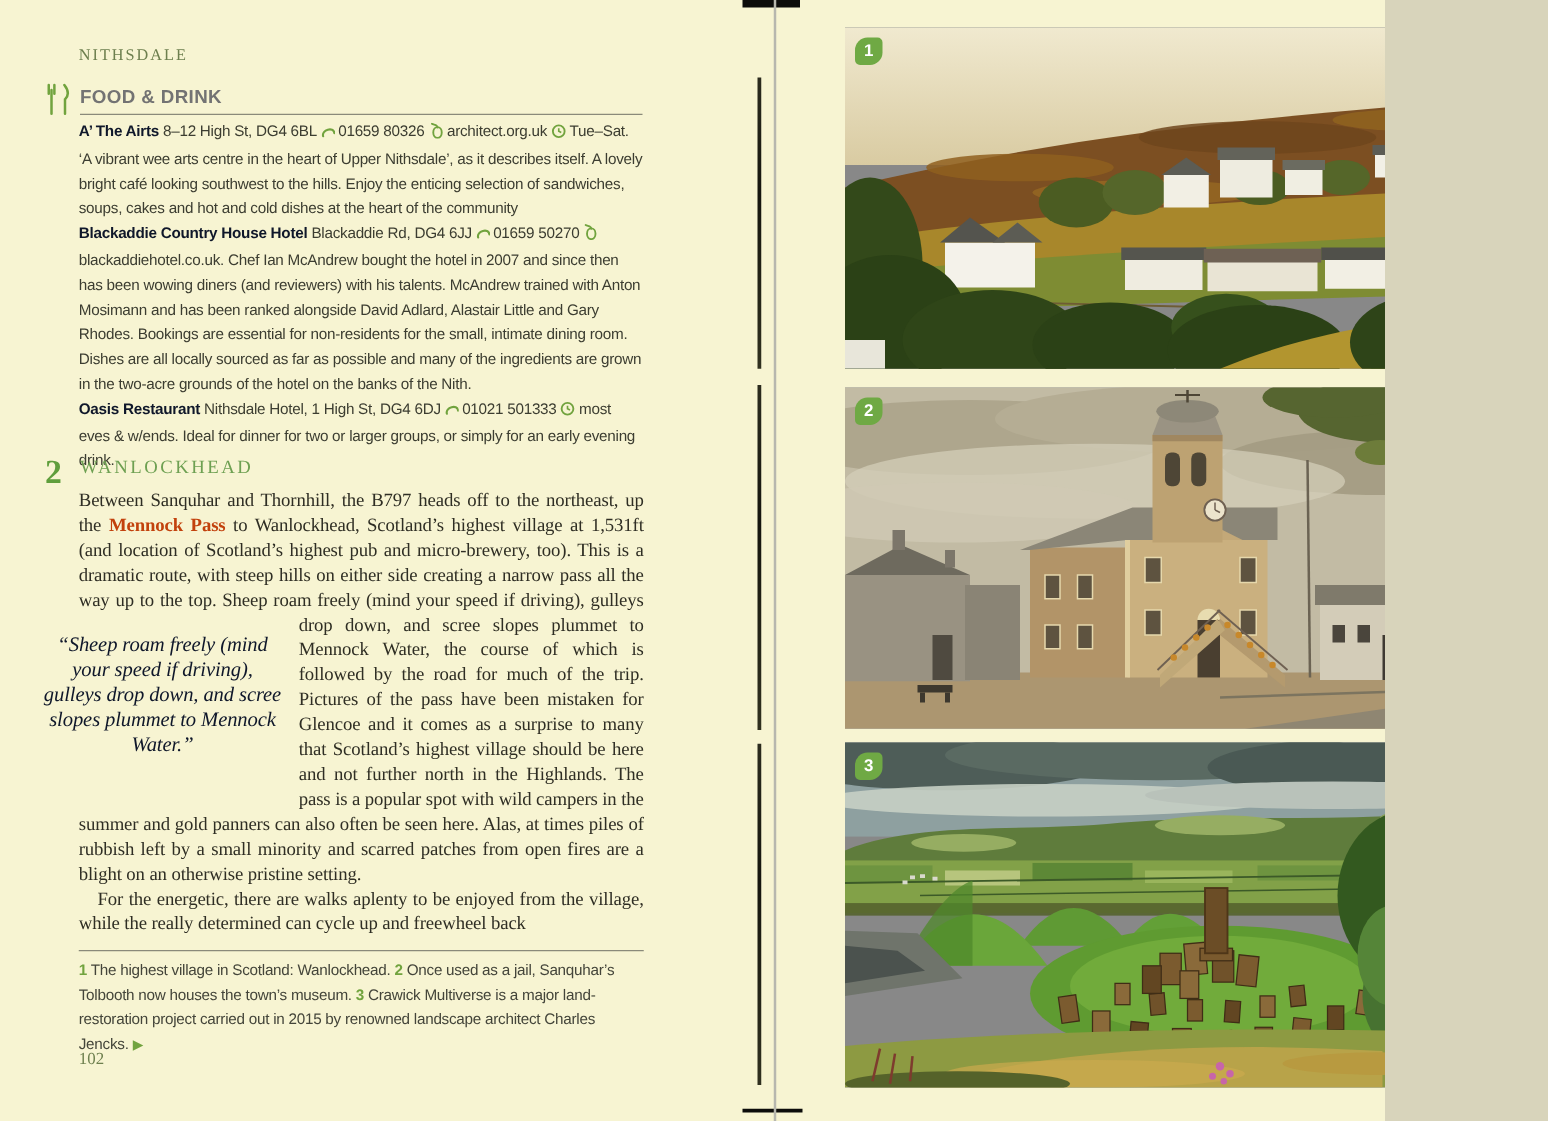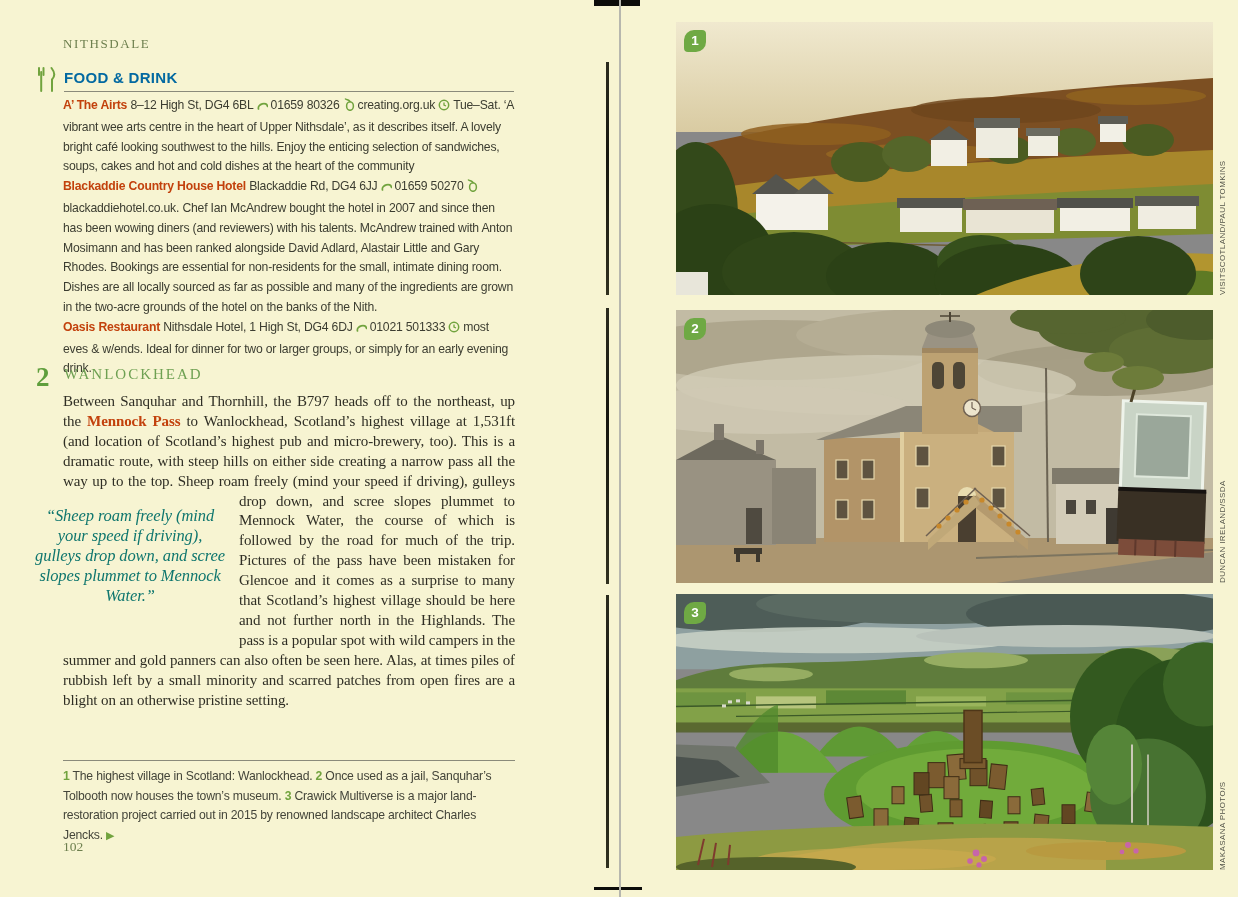--- a/index.html
+++ b/index.html
@@ -1,44 +1,44 @@
 <!DOCTYPE html>
 <html><head>
 <meta charset="utf-8">
 <style>
   html,body{margin:0;padding:0;background:#d8d4bb;}
-  .spread{position:relative;width:1238px;height:897px;background:#f7f4d2;overflow:hidden;
+  .spread{position:relative;width:1108px;height:897px;background:#f7f4d2;overflow:hidden;
           font-family:"Liberation Sans",sans-serif;color:#3c3d31;}
 
   
   .runhead{position:absolute;left:63px;top:36px;font-family:"Liberation Serif",serif;
            font-size:13px;letter-spacing:1.6px;color:#6d7f4e;}
   .fd-icon{position:absolute;left:36px;top:66px;}
   .fd-head{position:absolute;left:64px;top:69px;font-size:15px;font-weight:bold;
-           letter-spacing:.3px;color:#0369a1;}
+           letter-spacing:.3px;color:#737373;}
   .fd-rule{position:absolute;left:64px;top:91px;width:450px;height:1px;background:#8a8a7a;}
   .listings{position:absolute;left:63px;top:96px;width:452px;font-size:12.2px;
             letter-spacing:-.2px;line-height:19.8px;color:#3c3d31;}
   .listings p{margin:0;}
-  .listings b{color:#c2410c;}
+  .listings b{color:#0f172a;}
   .inline-icon{vertical-align:-2px;margin:0 3px;}
 
   .sec-num{position:absolute;left:36px;top:362px;font-family:"Liberation Serif",serif;
            font-size:27px;font-weight:bold;color:#5f9e3c;}
   .sec-head{position:absolute;left:64px;top:366px;font-family:"Liberation Serif",serif;
             font-size:15px;letter-spacing:2px;color:#6ea052;}
   .body-text{position:absolute;left:63px;top:392px;width:452px;
              font-family:"Liberation Serif",serif;font-size:15px;letter-spacing:-.1px;
              line-height:19.9px;text-align:justify;color:#2f2e24;}
   .body-text p{margin:0;}
   .body-text .indent{text-indent:15px;}
   .mennock{font-weight:bold;color:#c2410c;}
   .pullquote{float:left;width:190px;margin:0 14px 4px -28px;padding:14px 0 22px 0;
              text-align:center;font-style:italic;font-size:16.5px;line-height:20px;
-             color:#0f766e;}
+             color:#0f172a;}
 
   .cap-rule{position:absolute;left:63px;top:760px;width:452px;height:1px;background:#8a8a7a;}
   .captions{position:absolute;left:63px;top:767px;width:452px;font-size:12.2px;
             letter-spacing:-.2px;line-height:19.5px;color:#44453a;}
   .captions p{margin:0;}
   .cap-num{font-weight:bold;color:#71a33e;}
   .cap-arrow{color:#71a33e;font-size:11px;}
   .pagenum{position:absolute;left:63px;top:839px;font-family:"Liberation Serif",serif;
            font-size:13.5px;color:#6d7f4e;text-align:center;}
 
@@ -78,21 +78,21 @@
   </span>
   <div class="fd-head">FOOD &amp; DRINK</div>
   <div class="fd-rule"></div>
 
   <div class="listings">
     <p><b>A’ The Airts </b><span>8–12 High St, DG4 6BL</span><span class="inline-icon"><svg width="11" height="11" viewBox="0 0 11 11">
             <path d="M1.5 9 C0 4 10 1 10.5 6.5" stroke="#71a33e" stroke-width="1.7" fill="none" stroke-linecap="round"></path>
           </svg></span><span>01659 80326</span><span class="inline-icon"><svg width="12" height="13" viewBox="0 0 12 13">
             <ellipse cx="7" cy="8" rx="3.4" ry="4.3" fill="none" stroke="#71a33e" stroke-width="1.5"></ellipse>
             <path d="M7 4 C7 1.5 4 2 2.5 1" fill="none" stroke="#71a33e" stroke-width="1.5" stroke-linecap="round"></path>
-          </svg></span><span>creating.org.uk</span><span class="inline-icon"><svg width="12" height="12" viewBox="0 0 12 12">
+          </svg></span><span>architect.org.uk</span><span class="inline-icon"><svg width="12" height="12" viewBox="0 0 12 12">
             <circle cx="6" cy="6" r="4.7" fill="none" stroke="#71a33e" stroke-width="1.5"></circle>
             <path d="M6 3.5 L6 6 L8 7" fill="none" stroke="#71a33e" stroke-width="1.3"></path>
           </svg></span><span>Tue–Sat. ‘A vibrant wee arts centre in the heart of Upper Nithsdale’, as it describes itself. A lovely bright café looking southwest to the hills. Enjoy the enticing selection of sandwiches, soups, cakes and hot and cold dishes at the heart of the community</span></p>
     <p><b>Blackaddie Country House Hotel </b><span>Blackaddie Rd, DG4 6JJ</span><span class="inline-icon"><svg width="11" height="11" viewBox="0 0 11 11">
             <path d="M1.5 9 C0 4 10 1 10.5 6.5" stroke="#71a33e" stroke-width="1.7" fill="none" stroke-linecap="round"></path>
           </svg></span><span>01659 50270</span><span class="inline-icon"><svg width="12" height="13" viewBox="0 0 12 13">
             <ellipse cx="7" cy="8" rx="3.4" ry="4.3" fill="none" stroke="#71a33e" stroke-width="1.5"></ellipse>
             <path d="M7 4 C7 1.5 4 2 2.5 1" fill="none" stroke="#71a33e" stroke-width="1.5" stroke-linecap="round"></path>
           </svg></span><span>blackaddiehotel.co.uk.</span> <span>Chef Ian McAndrew bought the hotel in 2007 and since then has been wowing diners (and reviewers) with his talents. McAndrew trained with Anton Mosimann and has been ranked alongside David Adlard, Alastair Little and Gary Rhodes. Bookings are essential for non-residents for the small, intimate dining room. Dishes are all locally sourced as far as possible and many of the ingredients are grown in the two-acre grounds of the hotel on the banks of the Nith.</span></p>
     <p><b>Oasis Restaurant </b><span>Nithsdale Hotel, 1 High St, DG4 6DJ</span><span class="inline-icon"><svg width="11" height="11" viewBox="0 0 11 11">
@@ -101,20 +101,21 @@
             <circle cx="6" cy="6" r="4.7" fill="none" stroke="#71a33e" stroke-width="1.5"></circle>
             <path d="M6 3.5 L6 6 L8 7" fill="none" stroke="#71a33e" stroke-width="1.3"></path>
           </svg></span><span>most eves &amp; w/ends. Ideal for dinner for two or larger groups, or simply for an early evening drink.</span></p>
   </div>
 
   <div class="sec-num">2</div>
   <div class="sec-head">WANLOCKHEAD</div>
 
   <div class="body-text">
     <p><span>Between Sanquhar and Thornhill, the B797 heads off to the northeast, up the </span><span class="mennock">Mennock Pass</span><span> to Wanlockhead, Scotland’s highest village at 1,531ft (and location of Scotland’s highest pub and micro-brewery, too). This is a dramatic route, with steep hills on either side creating a narrow pass all the way up to the top. Sheep roam freely (mind your speed if </span><span class="pullquote">“Sheep roam freely (mind your speed if driving), gulleys drop down, and scree slopes plummet to Mennock Water.”</span><span>driving), gulleys drop down, and scree slopes plummet to Mennock Water, the course of which is followed by the road for much of the trip. Pictures of the pass have been mistaken for Glencoe and it comes as a surprise to many that Scotland’s highest village should be here and not further north in the Highlands. The pass is a popular spot with wild campers in the summer and gold panners can also often be seen here. Alas, at times piles of rubbish left by a small minority and scarred patches from open fires are a blight on an otherwise pristine setting.</span></p>
+    <p class="indent">For the energetic, there are walks aplenty to be enjoyed from the village, while the really determined can cycle up and freewheel back</p>
   </div>
 
   <div class="cap-rule"></div>
   <div class="captions">
     <p><span class="cap-num">1</span><span> The highest village in Scotland: Wanlockhead. </span><span class="cap-num">2</span><span> Once used as a jail, Sanquhar’s Tolbooth now houses the town’s museum. </span><span class="cap-num">3</span><span> Crawick Multiverse is a major land-restoration project carried out in 2015 by renowned landscape architect Charles Jencks. </span><span class="cap-arrow">▶</span></p>
   </div>
   <div class="pagenum">102</div>
 
   <div class="reg-top"></div>
   <div class="reg-bottom"></div>

